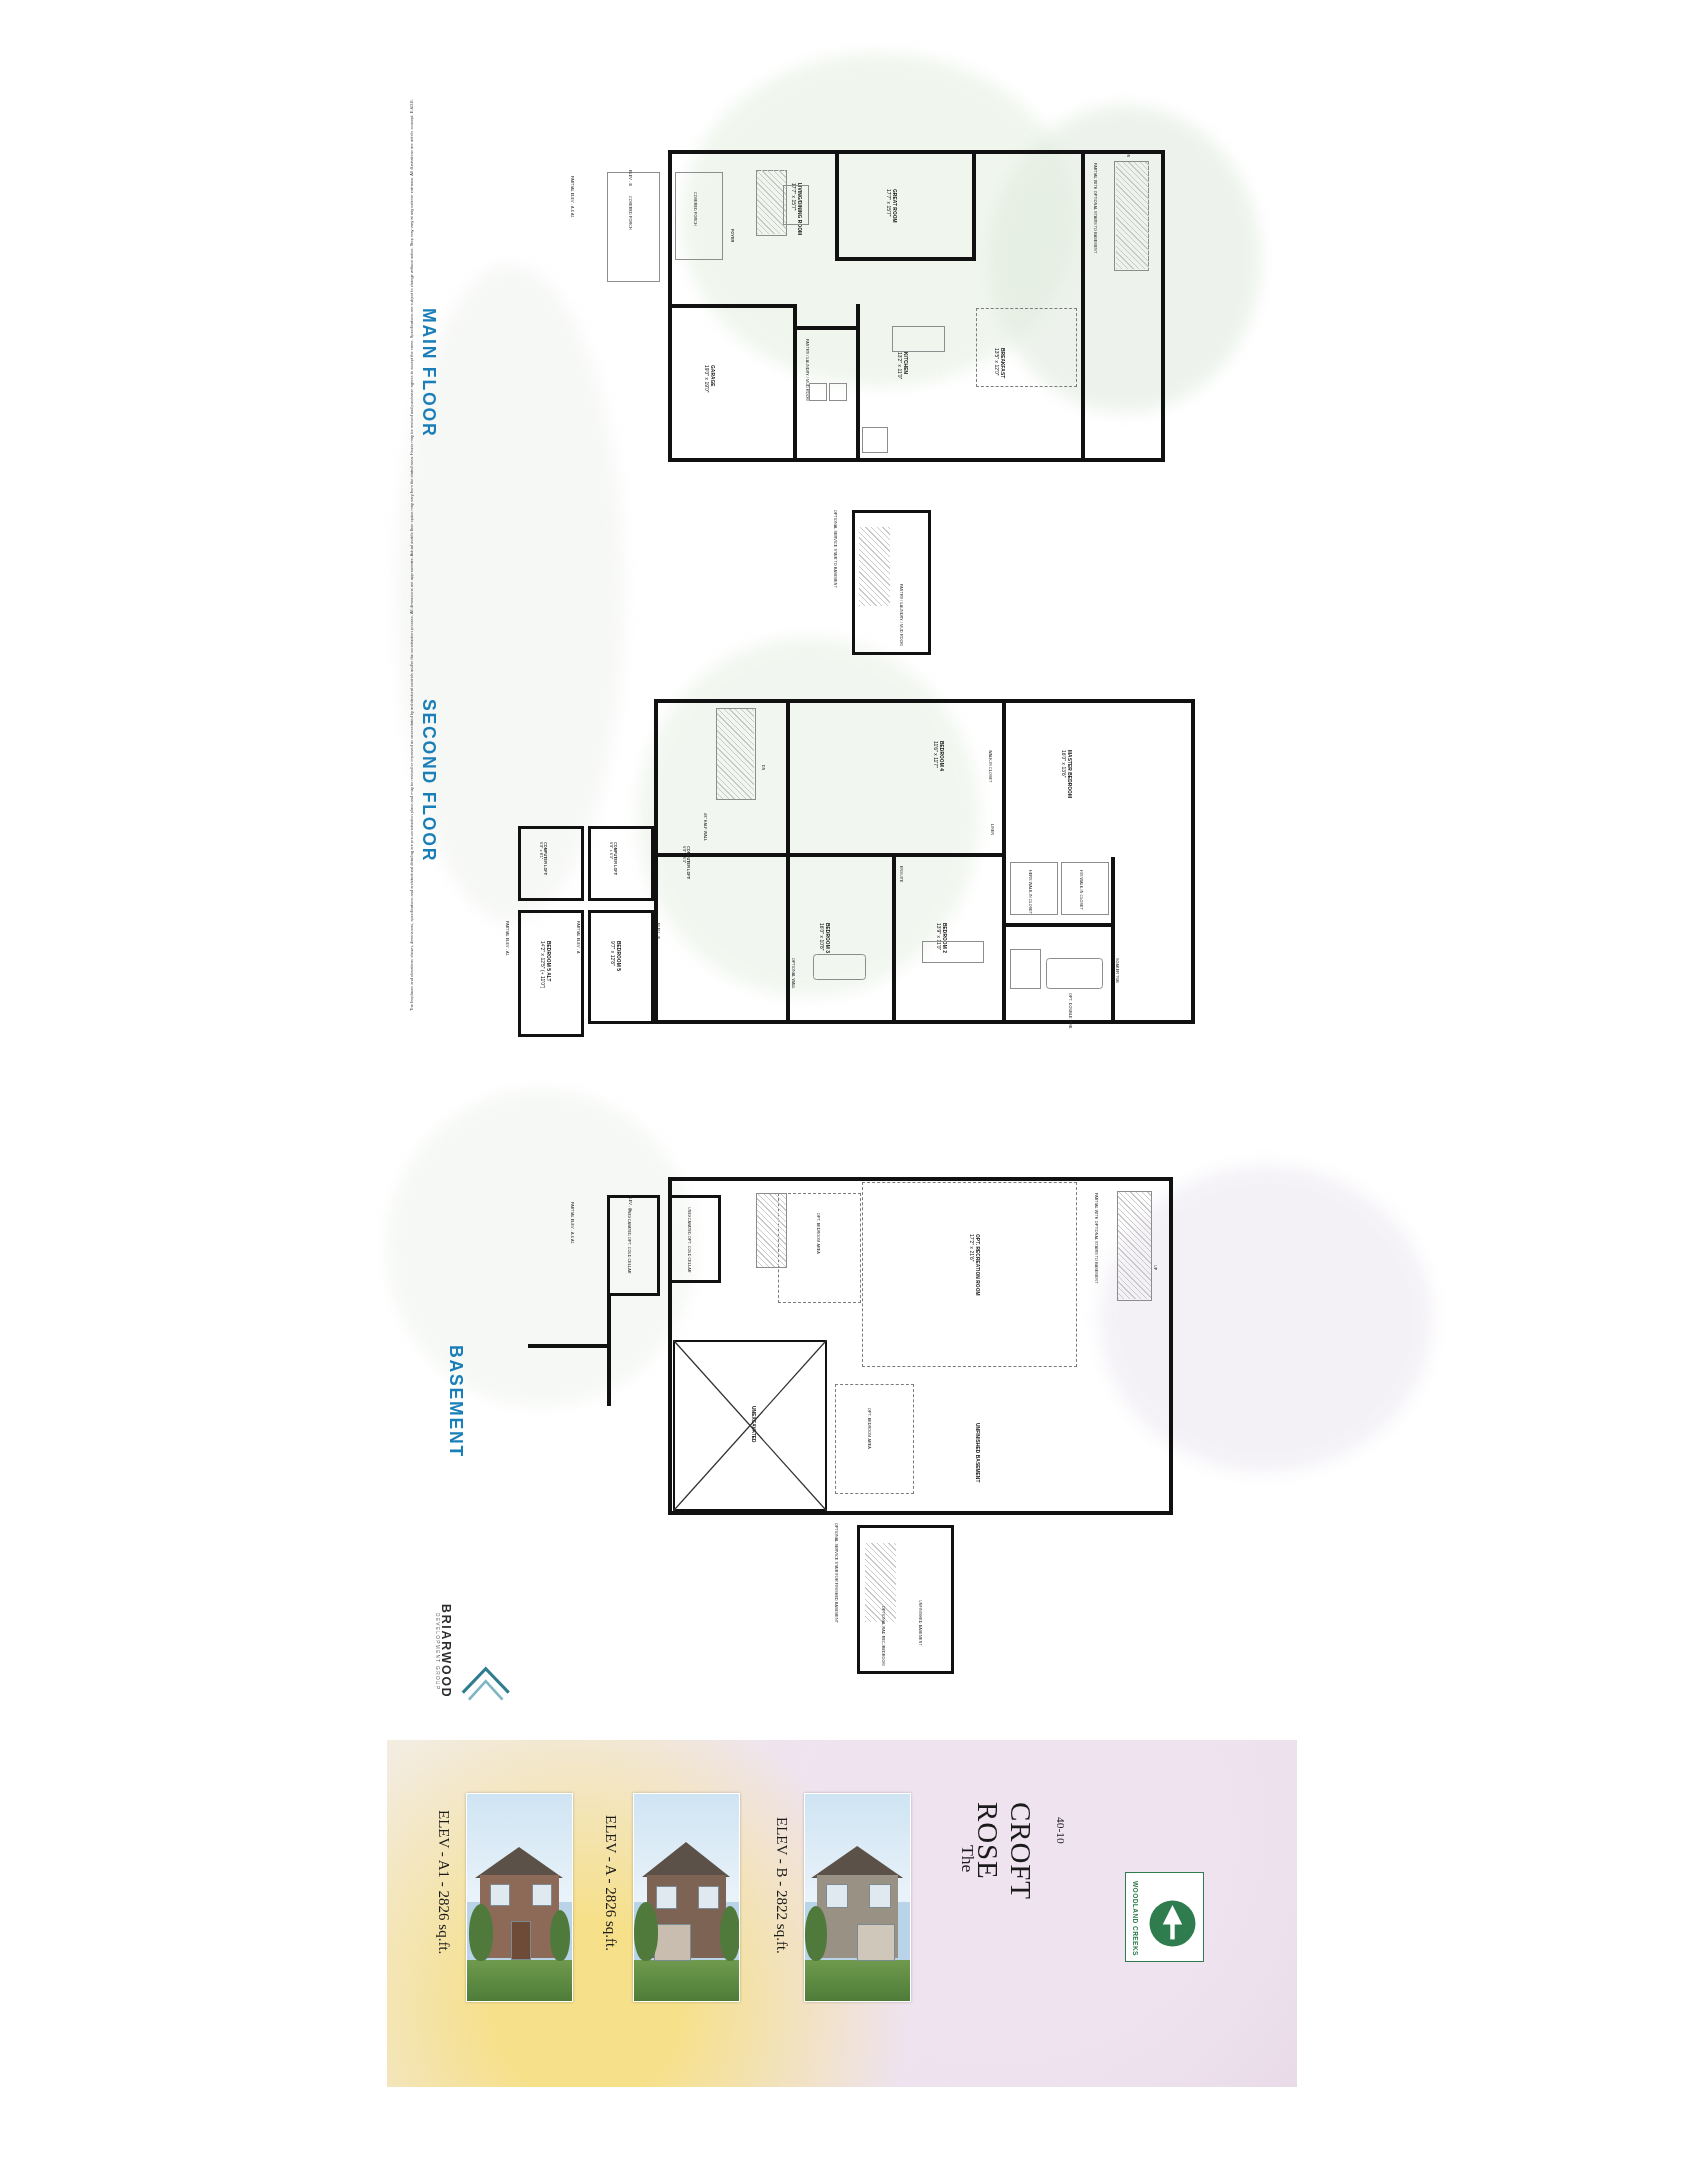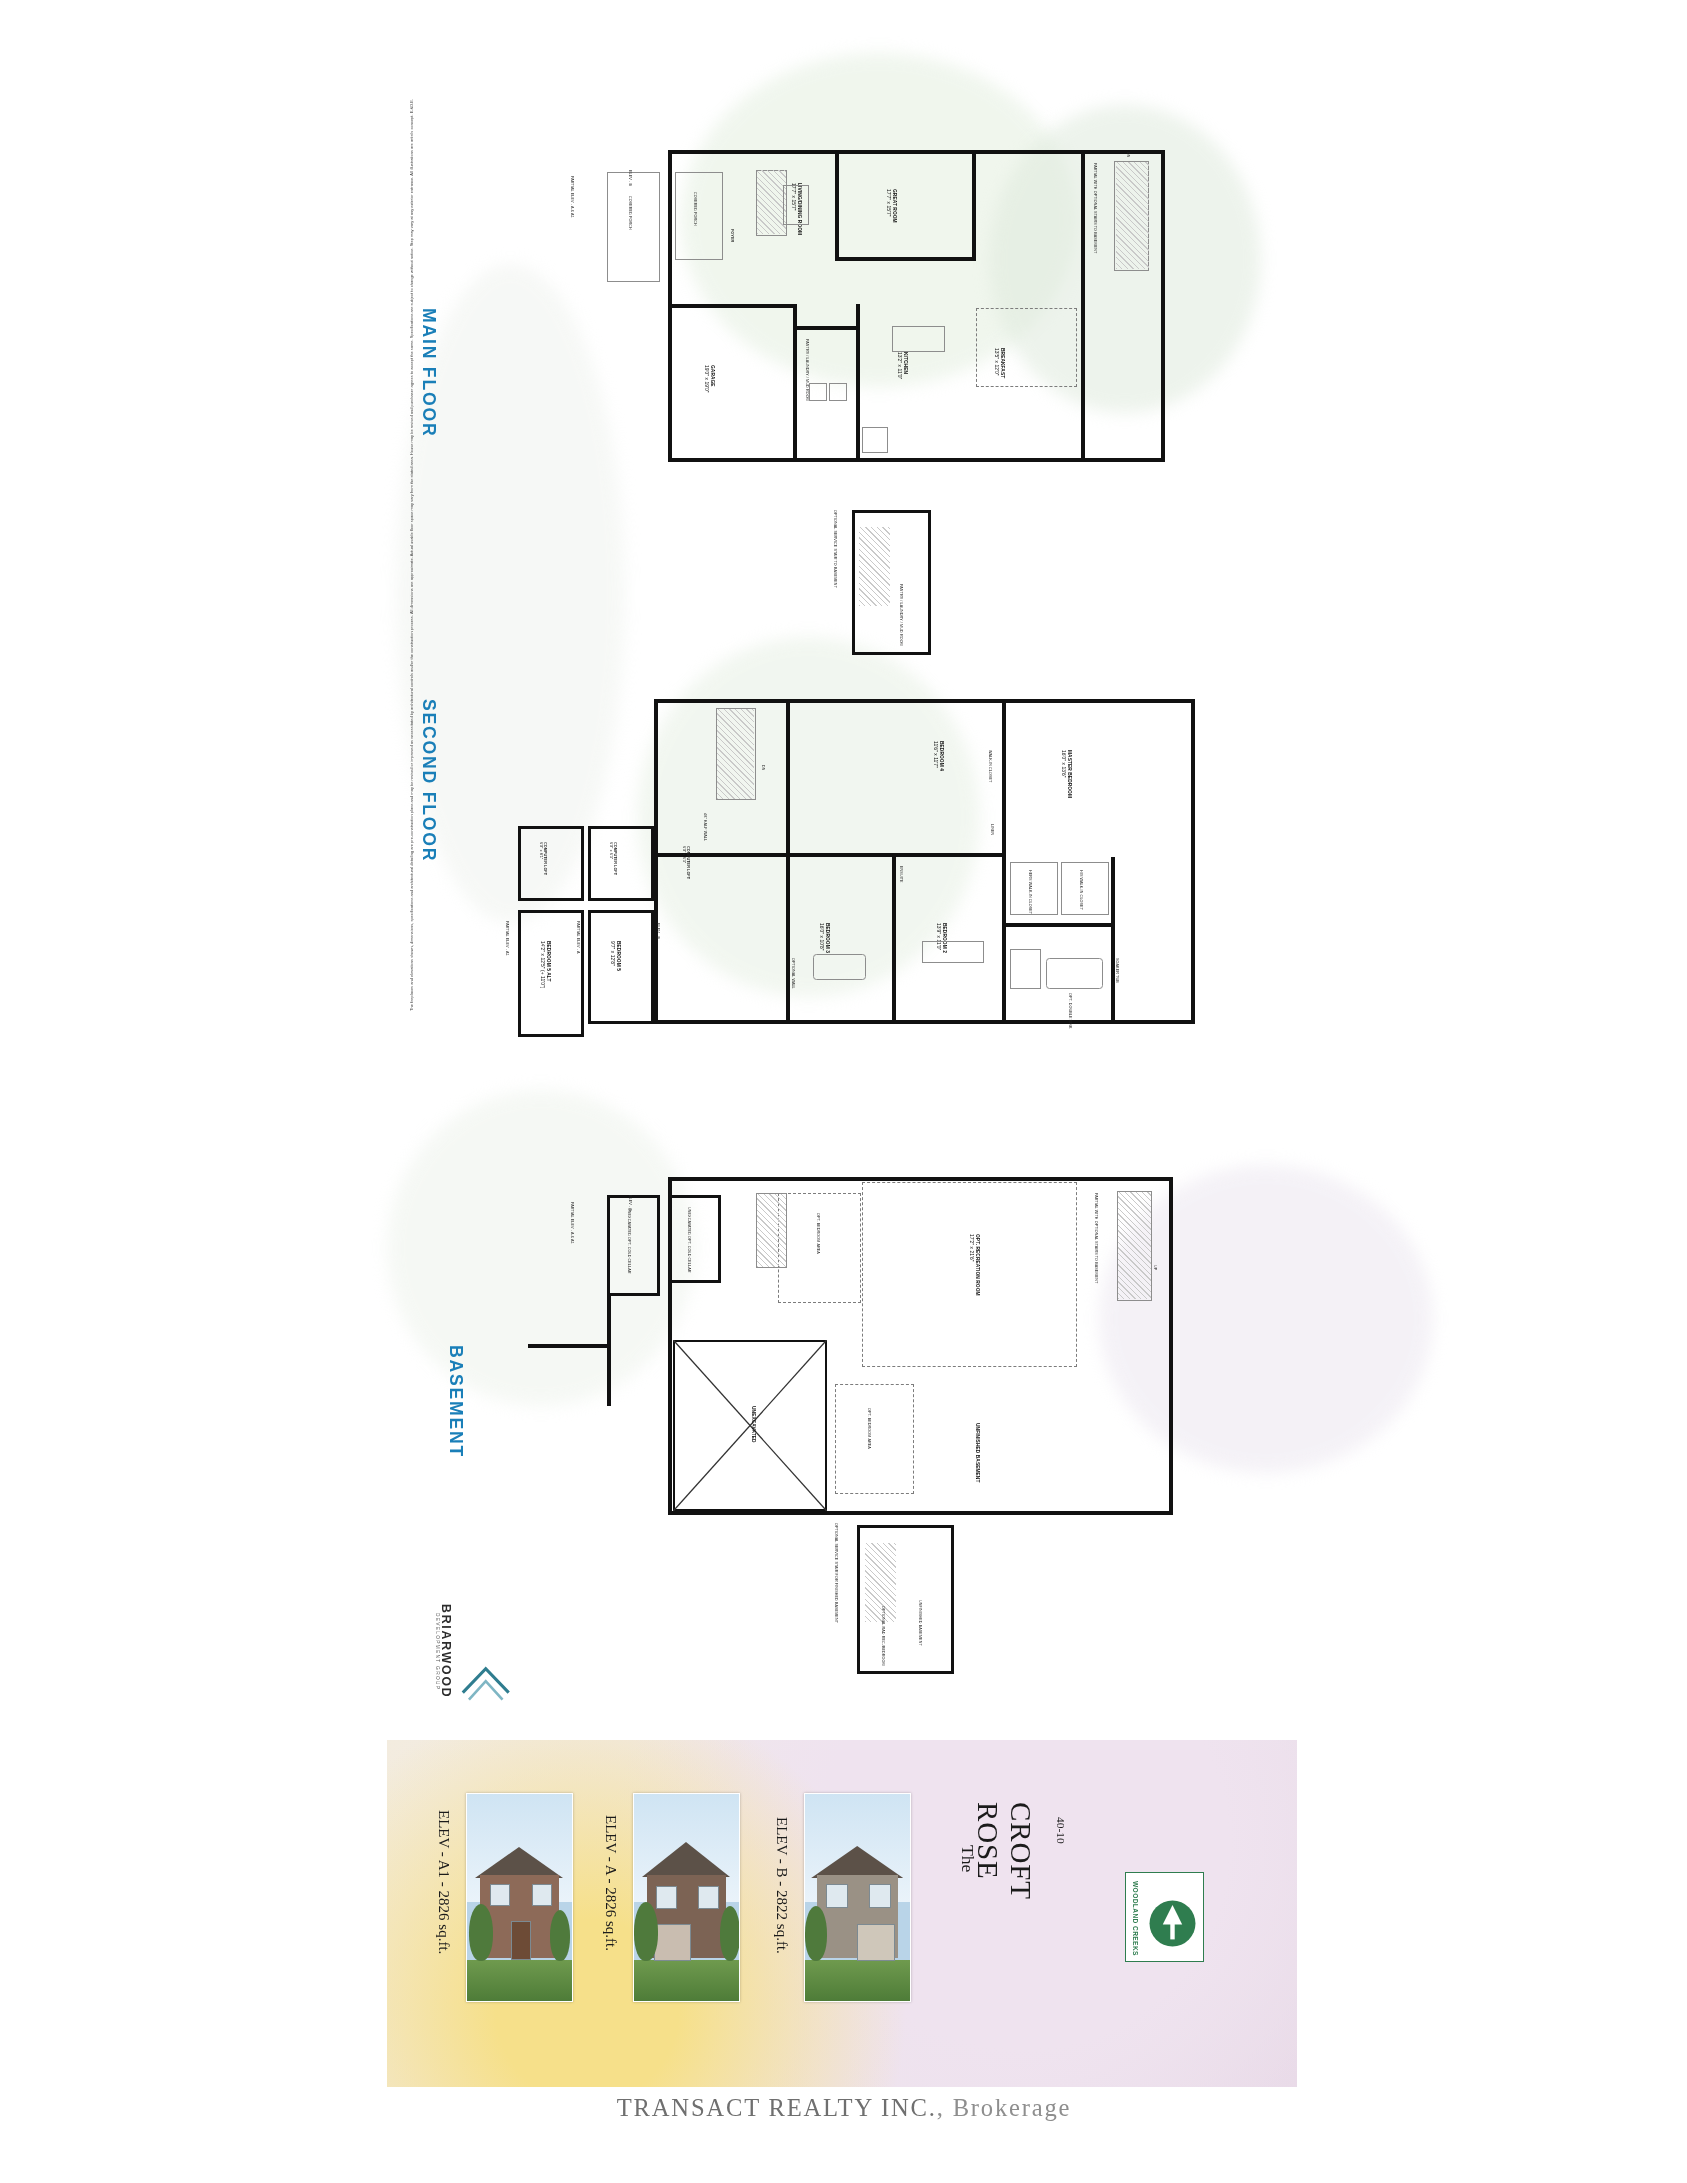--- a/index.html
+++ b/index.html
@@ -451,18 +451,15 @@
     <div class="logoWood" style="left:738px;top:132px;width:77px;height:88px;">
       <div class="v" style="position:absolute;left:13px;top:8px;font-size:6.6px;font-weight:bold;letter-spacing:0.4px;color:#2f7d4f;">WOODLAND CREEKS</div>
       <svg width="53" height="53" style="position:absolute;left:20px;top:24px;" viewBox="0 0 120 120">
         <circle cx="60" cy="60" r="52" fill="#2f7d4f"></circle>
         <path d="M60 18 L82 62 L38 62 Z" fill="#ffffff"></path>
         <rect x="55" y="60" width="10" height="36" fill="#ffffff"></rect>
       </svg>
     </div>
   </div>
 
-  <div class="footer">
-    <span class="b">TRANSACT REALTY INC.</span><span>, Brokerage</span>
-  </div>
 
 </div>
 
 
 </body></html>

